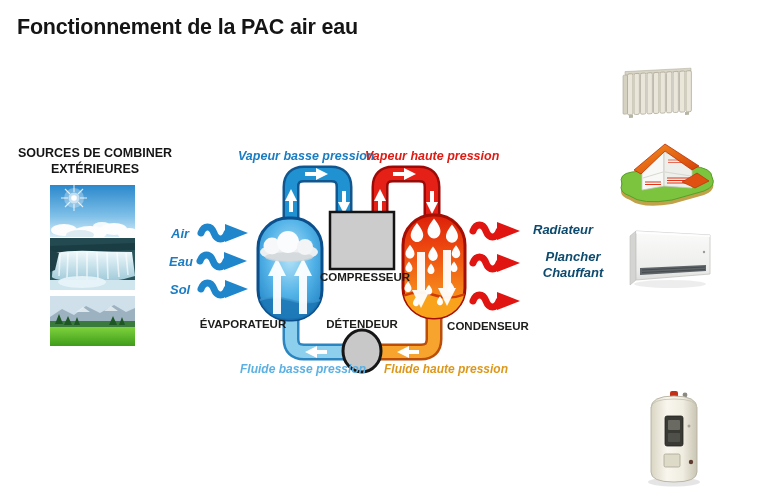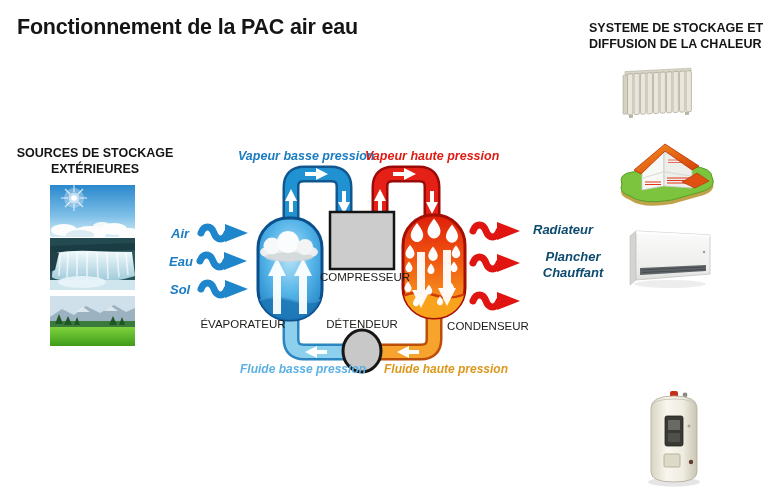--- a/index.html
+++ b/index.html
@@ -14,21 +14,21 @@
   .storage-hdr{left:589px;top:20px;}
   .sources-hdr{left:12px;top:146px;width:166px;text-align:center;line-height:15.5px;}
   .ballon-hdr{left:583px;top:339px;width:172px;text-align:center;}
   .pipe-lbl{font-size:12.5px;}
   .vap-basse{left:238px;top:149px;width:125px;text-align:center;color:#1a7cc2;}
   .vap-haute{left:365px;top:149px;width:115px;text-align:center;color:#df1c14;}
   .flu-basse{left:240px;top:362px;width:110px;text-align:center;color:#5cb0e2;font-size:12px;}
   .flu-haute{left:384px;top:362px;width:110px;text-align:center;color:#dc981c;font-size:12px;}
   .src-lbl{color:#1a7cc2;font-size:13px;}
   .out-lbl{color:#0c4a6e;font-size:13px;line-height:16px;}
-  .comp-lbl{font-size:11.5px;font-weight:normal;color:#1c1c1a;text-align:center;white-space:nowrap;}
+  .comp-lbl{font-size:11.5px;font-weight:bold;color:#1c1c1a;text-align:center;white-space:nowrap;}
 </style>
 </head>
 <body>
 
 <div class="stage">
 
   <svg class="abs" style="left:0;top:0" width="768" height="492" viewBox="0 0 768 492">
     <defs>
       <radialGradient id="evapG" cx="0.5" cy="0.38" r="0.8">
         <stop offset="0" stop-color="#b8e4f8"></stop>
@@ -318,27 +318,23 @@
     <rect x="26" y="28" width="18" height="30" rx="2" fill="#3a3a34" stroke="#22221e" stroke-width="0.8"></rect>
     <rect x="29" y="32" width="12" height="10" rx="1" fill="#6a6a62"></rect>
     <rect x="29" y="45" width="12" height="9" rx="1" fill="#50504a"></rect>
     <rect x="25" y="66" width="16" height="13" rx="1.5" fill="#dedac8" stroke="#a8a494" stroke-width="0.8"></rect>
     <circle cx="52" cy="74" r="2.2" fill="#5f3a30"></circle>
     <circle cx="50" cy="38" r="1.5" fill="#a8a49a"></circle>
   </svg>
 
   <div class="lbl title">Fonctionnement de la PAC air eau</div>
 
-  <div class="lbl hdr storage-hdr">
-    <span style="display:block">SYSTEME DE STOCKAGE ET</span>
-    <span style="display:block">DIFFUSION DE LA CHALEUR</span>
-  </div>
 
   <div class="lbl hdr sources-hdr">
-    <span style="display:block">SOURCES DE STOCKAGE</span>
+    <span style="display:block">SOURCES DE COMBINER</span>
     <span style="display:block">EXTÉRIEURES</span>
   </div>
 
   <div class="lbl hdr ballon-hdr">
   </div>
 
   <div class="lbl it pipe-lbl vap-basse">Vapeur basse pression</div>
   <div class="lbl it pipe-lbl vap-haute">Vapeur haute pression</div>
   <div class="lbl it flu-basse">Fluide basse pression</div>
   <div class="lbl it flu-haute">Fluide haute pression</div>

